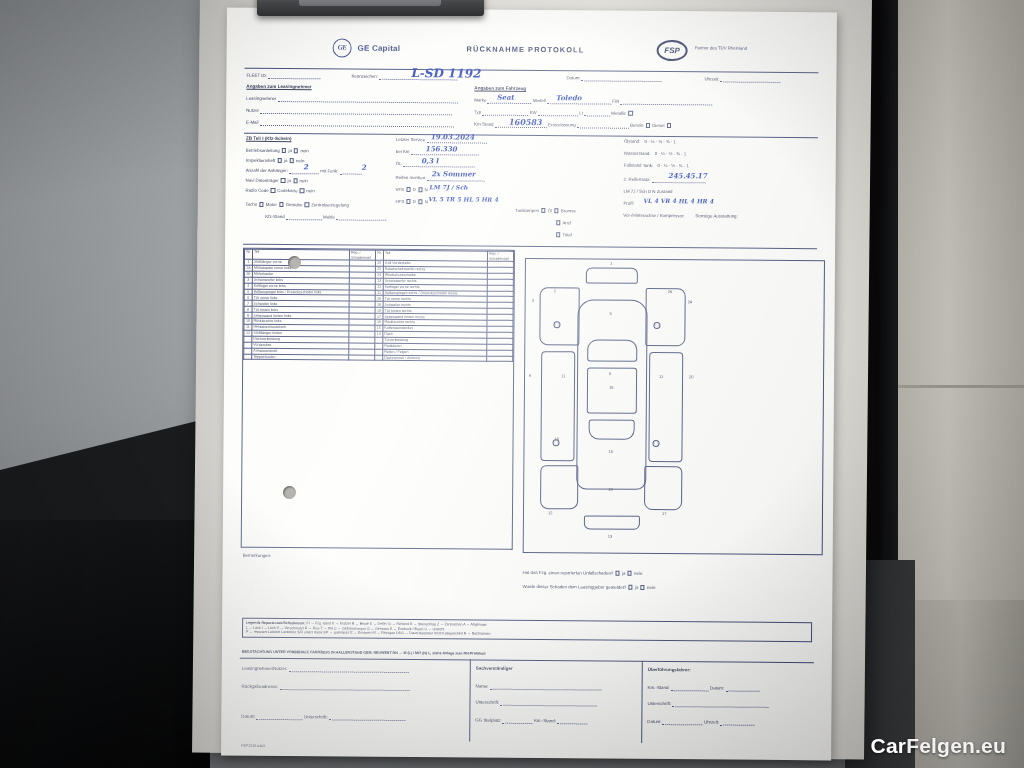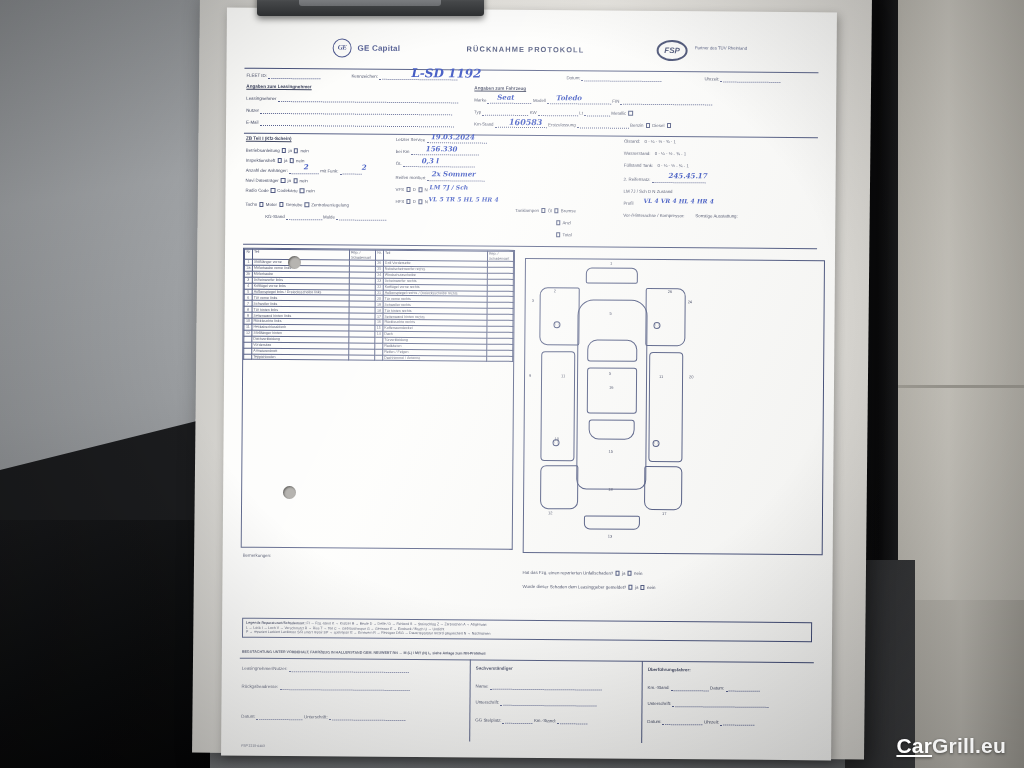--- a/index.html
+++ b/index.html
@@ -138,21 +138,21 @@
             font-size:3.5px; line-height:1.35; color:#2c3350;}
 
   
   .wm {
     position:absolute; right:18px; bottom:10px;
     font-size:21px; font-weight:bold; color:rgba(255,255,255,0.92);
     text-shadow:0 1px 3px rgba(0,0,0,0.55);
     letter-spacing:0.2px;
     font-family:"Liberation Sans", sans-serif;
   }
-  .wm .out { color:#ffffff;text-decoration:underline; }
+  .wm .out { color:#ffffff; }
 </style>
 </head>
 <body>
 
 <div class="photo">
   <div class="bg-wall"></div>
   <div class="bg-dark-diag"></div>
   <div class="bg-dark-left"></div>
   <div class="bg-dark-right"></div>
   <div class="bg-tile"></div>
@@ -663,15 +663,15 @@
       <span>Uhrzeit:</span>
       <span class="dots" style="width:34px;">&nbsp;</span>
     </div>
 
     <div class="frow" style="left:20px; top:736px; font-size:3.4px;">FSP 2215-0403</div>
   </div>
 
   <div class="bg-vign"></div>
 
   <div class="wm">
-    <span class="out">Car</span><span>Grill.eu</span>
+    <span class="out">Car</span><span>Felgen.eu</span>
   </div>
 </div>
 
 </body></html>

